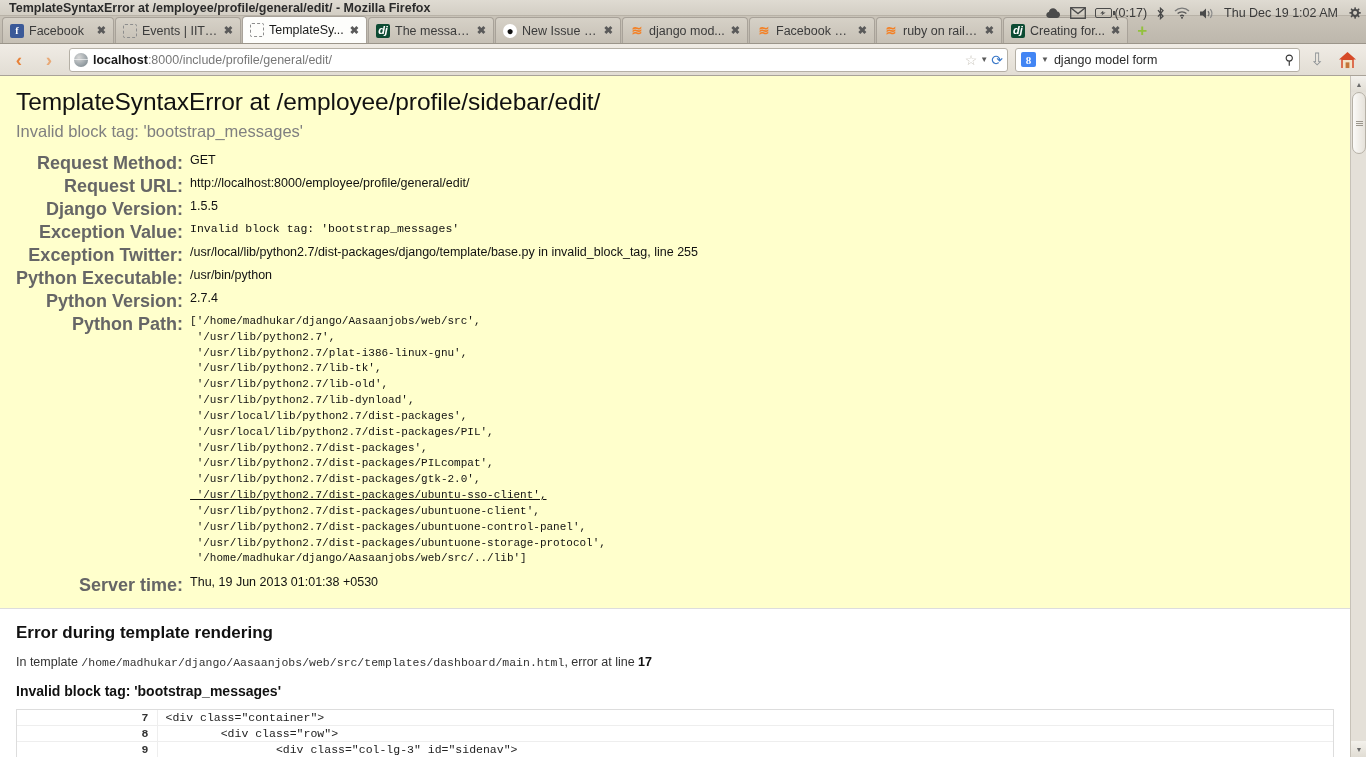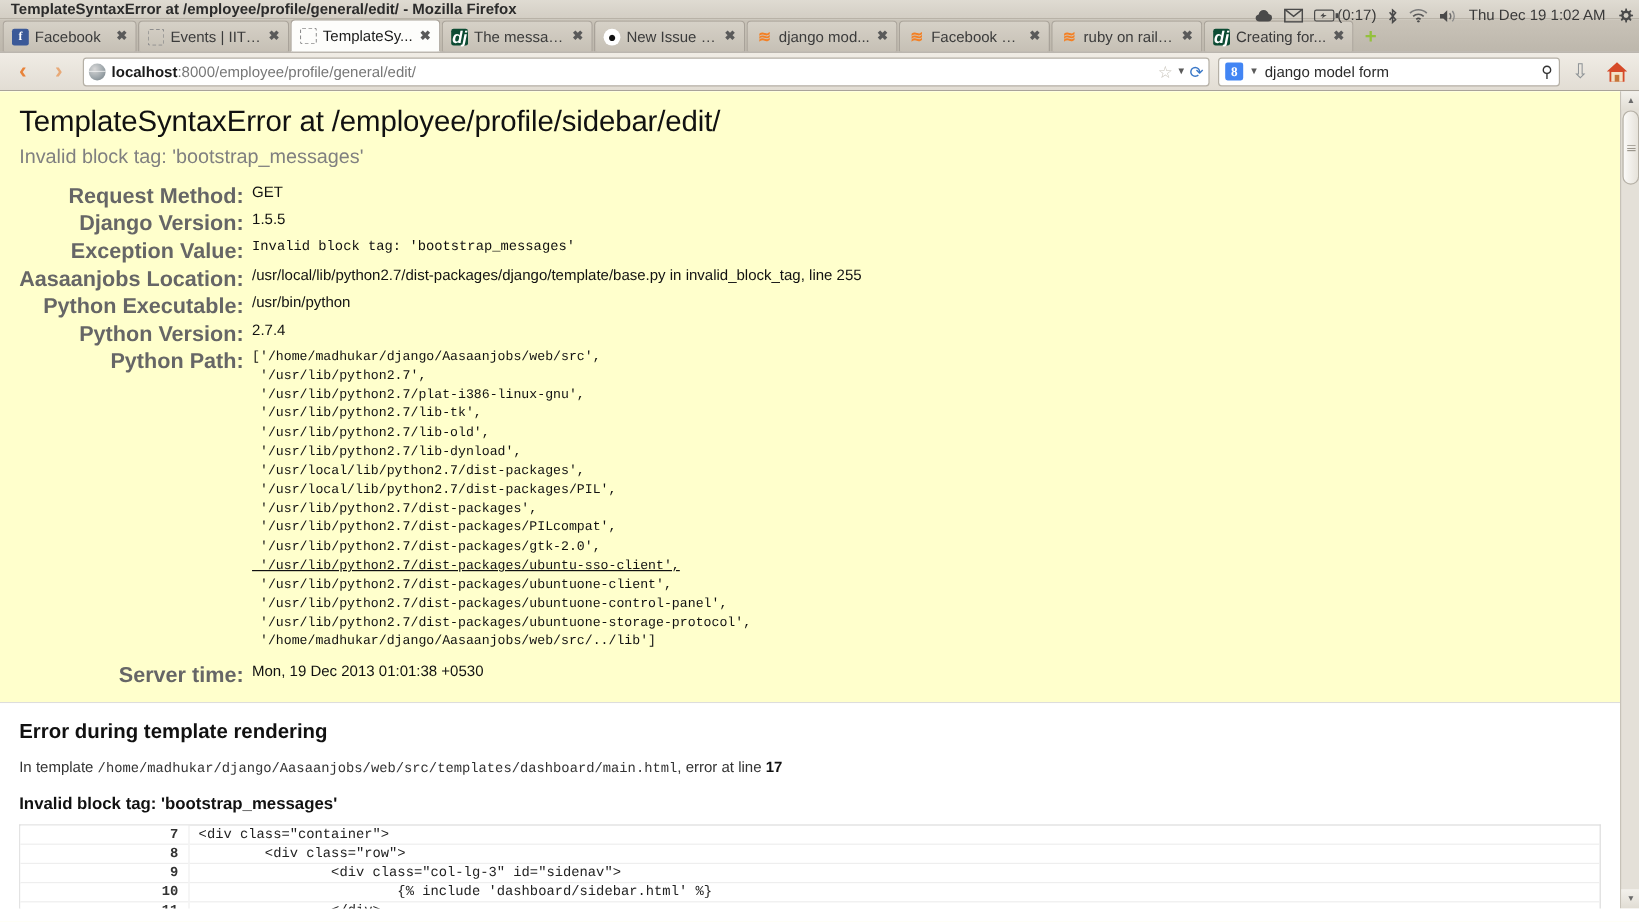--- a/index.html
+++ b/index.html
@@ -117,21 +117,21 @@
     display: flex;
     align-items: center;
     justify-content: center;
     font-size: 10px;
     font-weight: bold;
     color: #fff;
     line-height: 1;
   }
   .fav-facebook { background: #3b5998; font-family: "Liberation Serif", serif; }
   .fav-blank { background: transparent; border: 1px dashed #8d8d8d; }
-  .fav-django { background: #0c4b33; font-size: 14px; font-style: italic; }
+  .fav-django { background: #0c4b33; font-size: 11px; font-style: italic; }
   .fav-github { background: #ffffff; color: #111; border-radius: 50%; font-size: 12px; }
   .fav-so {
     background: transparent; color: #f48024; font-size: 13px;
   }
   #new-tab-button {
     width: 20px; height: 20px;
     margin: 0 0 3px 3px;
     display: flex; align-items: center; justify-content: center;
     color: #93c13d;
     font-size: 17px;
@@ -478,21 +478,21 @@
       <span class="tab-close">✖</span>
     </div>
     <div id="new-tab-button">+</div>
 </div>
 
 <div id="nav-toolbar">
   <div class="nav-arrow">‹</div>
   <div class="nav-arrow disabled">›</div>
   <div id="url-bar">
     <span id="globe-icon"></span>
-    <span id="url-text"><b>localhost</b><span>:8000/employee/profile/general/edit/</span></span>
+    <span id="url-text"><b>localhost</b><span>:8000/include/profile/general/edit/</span></span>
     <span class="url-right">
       <span class="star-icon">☆</span>
       <span class="caret">▼</span>
       <span class="reload-icon">⟳</span>
     </span>
   </div>
   <div id="search-bar">
     <span id="search-engine-icon">8</span>
     <span class="caret">▼</span>
     <span id="search-text">django model form</span>
@@ -514,29 +514,33 @@
     <div id="summary">
       <h1>TemplateSyntaxError at /employee/profile/sidebar/edit/</h1>
       <h2 class="subtitle">Invalid block tag: 'bootstrap_messages'</h2>
       <table id="info-table">
         <tbody>
             <tr>
               <th>Request Method:</th>
               <td>GET</td>
             </tr>
             <tr>
+              <th>Request URL:</th>
+              <td>http://localhost:8000/employee/profile/general/edit/</td>
+            </tr>
+            <tr>
               <th>Django Version:</th>
               <td>1.5.5</td>
             </tr>
             <tr>
               <th>Exception Value:</th>
               <td class="mono">Invalid block tag: 'bootstrap_messages'</td>
             </tr>
             <tr>
-              <th>Aasaanjobs Location:</th>
+              <th>Exception Twitter:</th>
               <td>/usr/local/lib/python2.7/dist-packages/django/template/base.py in invalid_block_tag, line 255</td>
             </tr>
             <tr>
               <th>Python Executable:</th>
               <td>/usr/bin/python</td>
             </tr>
             <tr>
               <th>Python Version:</th>
               <td>2.7.4</td>
             </tr>
@@ -558,21 +562,21 @@
                   <li style="white-space: pre; text-decoration: underline;"> '/usr/lib/python2.7/dist-packages/ubuntu-sso-client',</li>
                   <li style="white-space: pre;"> '/usr/lib/python2.7/dist-packages/ubuntuone-client',</li>
                   <li style="white-space: pre;"> '/usr/lib/python2.7/dist-packages/ubuntuone-control-panel',</li>
                   <li style="white-space: pre;"> '/usr/lib/python2.7/dist-packages/ubuntuone-storage-protocol',</li>
                   <li style="white-space: pre;"> '/home/madhukar/django/Aasaanjobs/web/src/../lib']</li>
                 </ul>
               </td>
             </tr>
             <tr>
               <th style="padding-top: 6px;">Server time:</th>
-              <td style="padding-top: 6px;">Mon, 19 Dec 2013 01:01:38 +0530</td>
+              <td style="padding-top: 6px;">Thu, 19 Jun 2013 01:01:38 +0530</td>
             </tr>
           </tbody>
       </table>
     </div>
 
     <div id="template-section">
       <h2>Error during template rendering</h2>
       <div id="template-line"><span>In template </span><span class="path">/home/madhukar/django/Aasaanjobs/web/src/templates/dashboard/main.html</span><span>, error at line </span><b>17</b></div>
       <div id="error-headline">Invalid block tag: 'bootstrap_messages'</div>
       <div id="code-block">

